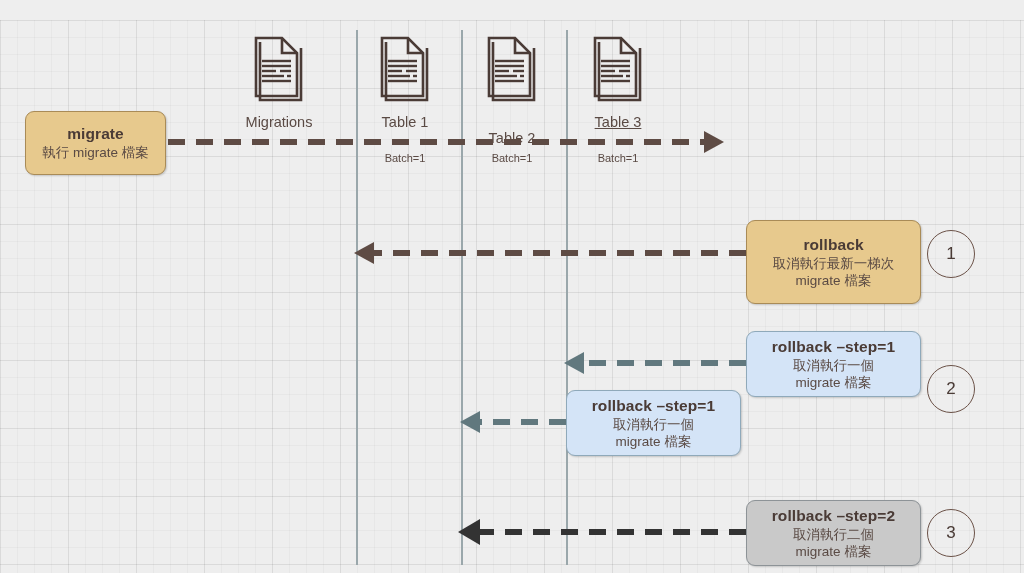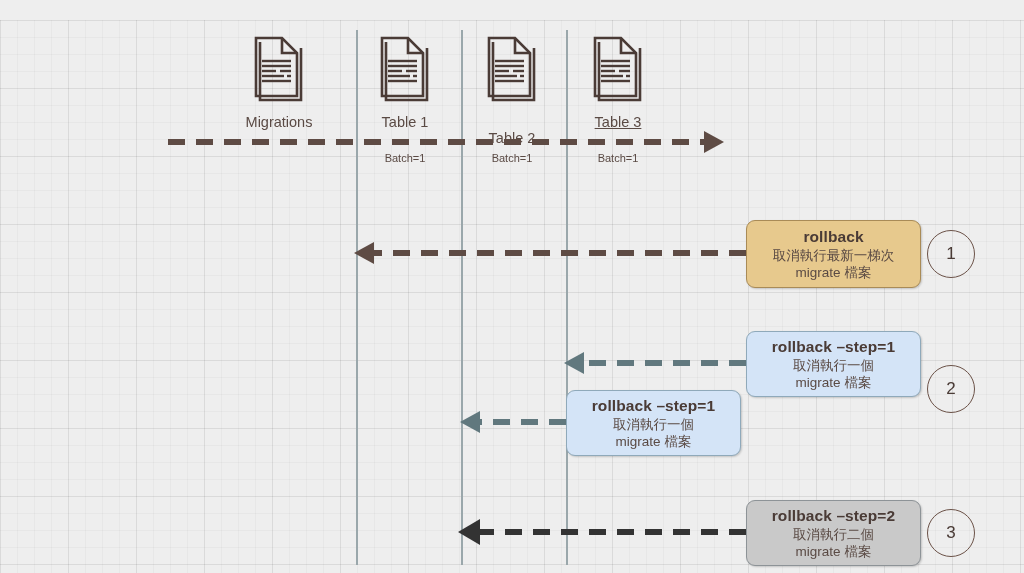--- a/index.html
+++ b/index.html
@@ -245,22 +245,26 @@
       <line x1="566" y1="402" x2="478" y2="402" stroke="#61787e" stroke-width="6" stroke-dasharray="17 11"></line>
       <polygon points="480,391 460,402 480,413" fill="#61787e"></polygon>
     </g>
 
     <g>
       <line x1="746" y1="512" x2="478" y2="512" stroke="#333333" stroke-width="6" stroke-dasharray="17 11"></line>
       <polygon points="480,499 458,512 480,525" fill="#333333"></polygon>
     </g>
   </svg>
 
-
-  <div class="note tan" style="left:746px; top:200px; width:175px; height:68px;justify-content:center;">
+  <div class="note tan" style="left:25px; top:91px; width:141px; height:64px;">
+    <div class="n-title">migrate</div>
+    <div class="n-line">執行 migrate 檔案</div>
+  </div>
+
+  <div class="note tan" style="left:746px; top:200px; width:175px; height:84px;justify-content:center;">
     <div class="n-title">rollback</div>
     <div class="n-line">取消執行最新一梯次</div>
     <div class="n-line">migrate 檔案</div>
   </div>
 
   <div class="note blue" style="left:746px; top:311px; width:175px; height:66px;">
     <div class="n-title">rollback –step=1</div>
     <div class="n-line">取消執行一個</div>
     <div class="n-line">migrate 檔案</div>
   </div>

